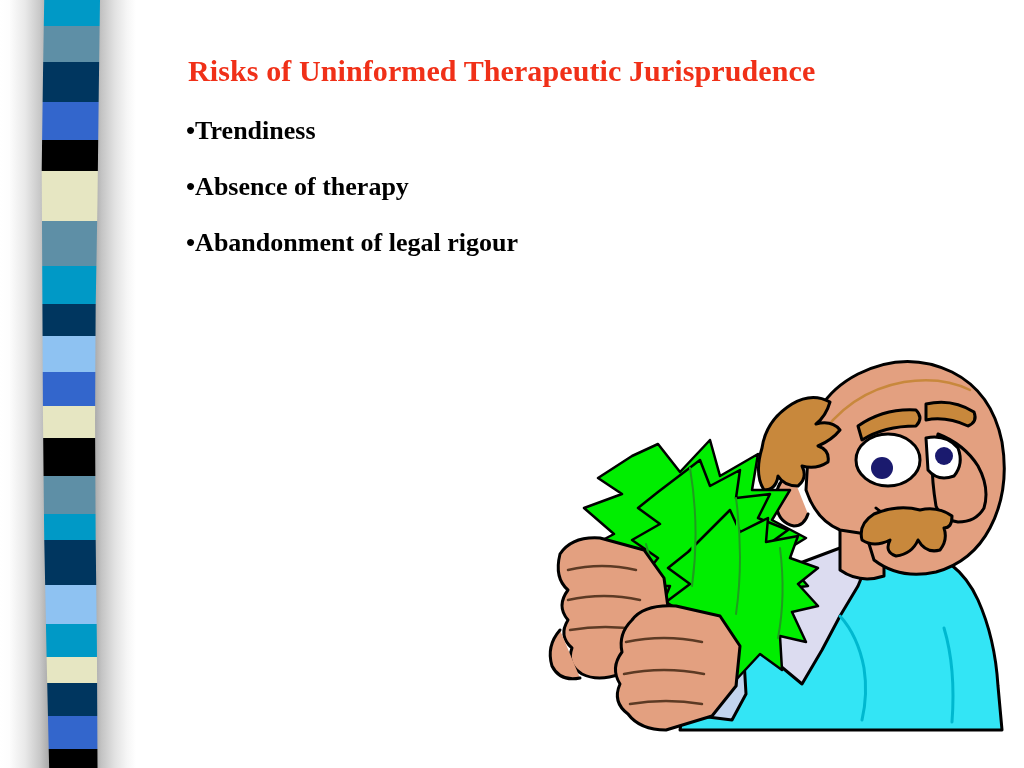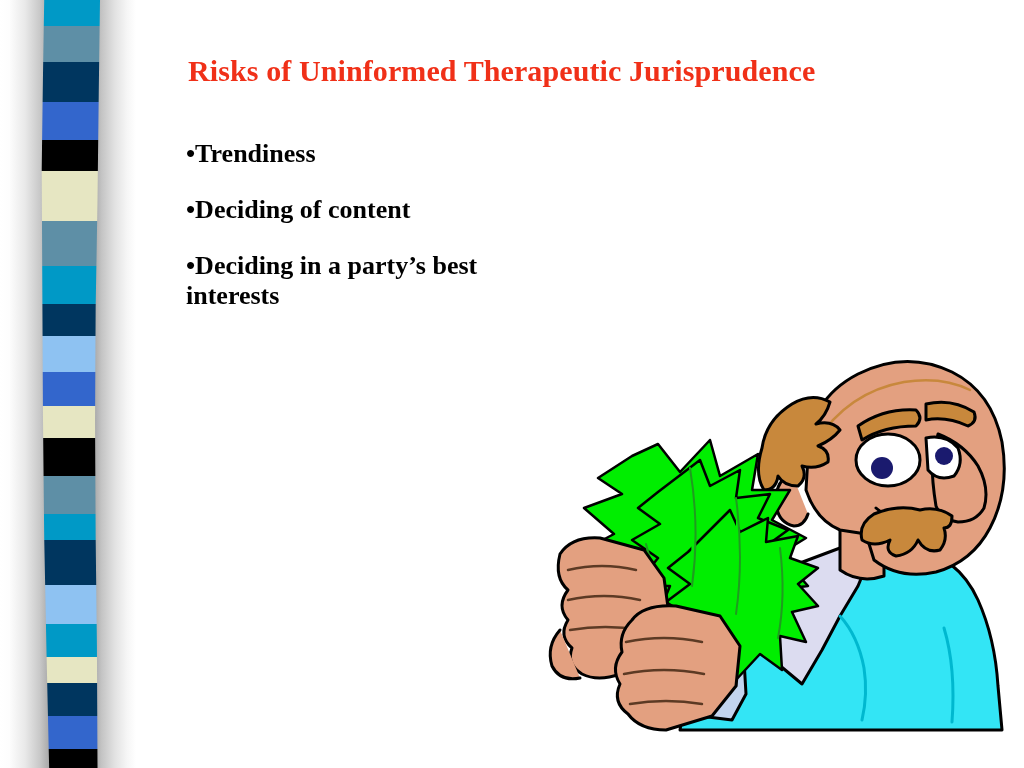--- a/index.html
+++ b/index.html
@@ -88,21 +88,21 @@
     color: #F03018;
     letter-spacing: 0.1px;
     line-height: 1.1;
     white-space: nowrap;
   }
 
   
   .bullets {
     position: absolute;
     left: 186px;
-    top: 139px;
+    top: 116px;
     width: 680px;
   }
   .bullet {
     font-size: 26px;
     font-weight: bold;
     color: #000000;
     line-height: 1.15;
     margin-bottom: 26px;
   }
   .bullet .dot { letter-spacing: 0px; }
@@ -154,24 +154,24 @@
     </div>
   </div>
 
   <div class="title" style="color: rgb(240, 48, 24);">Risks of Uninformed Therapeutic Jurisprudence</div>
 
   <div class="bullets">
     <div class="bullet">
       <span class="dot">•</span><span>Trendiness</span>
     </div>
     <div class="bullet">
-      <span class="dot">•</span><span>Deciding of content</span>
+      <span class="dot">•</span><span>Absence of therapy</span>
     </div>
     <div class="bullet narrow">
-      <span class="dot">•</span><span>Deciding in a party’s best interests</span>
+      <span class="dot">•</span><span>Abandonment of legal rigour</span>
     </div>
   </div>
 
   <div class="figure">
     <svg width="484" height="430" viewBox="0 0 484 430" xmlns="http://www.w3.org/2000/svg">
       <g id="art" stroke="#000000" stroke-width="3" stroke-linejoin="round" stroke-linecap="round">
 
         <path id="suit-body" fill="#33E5F5" d="M140 392 L150 330 Q168 280 215 262 L258 246 L300 238 L330 232
              L352 214 L372 210 Q418 218 438 262 Q455 300 458 348 L462 392 Z"></path>
 

